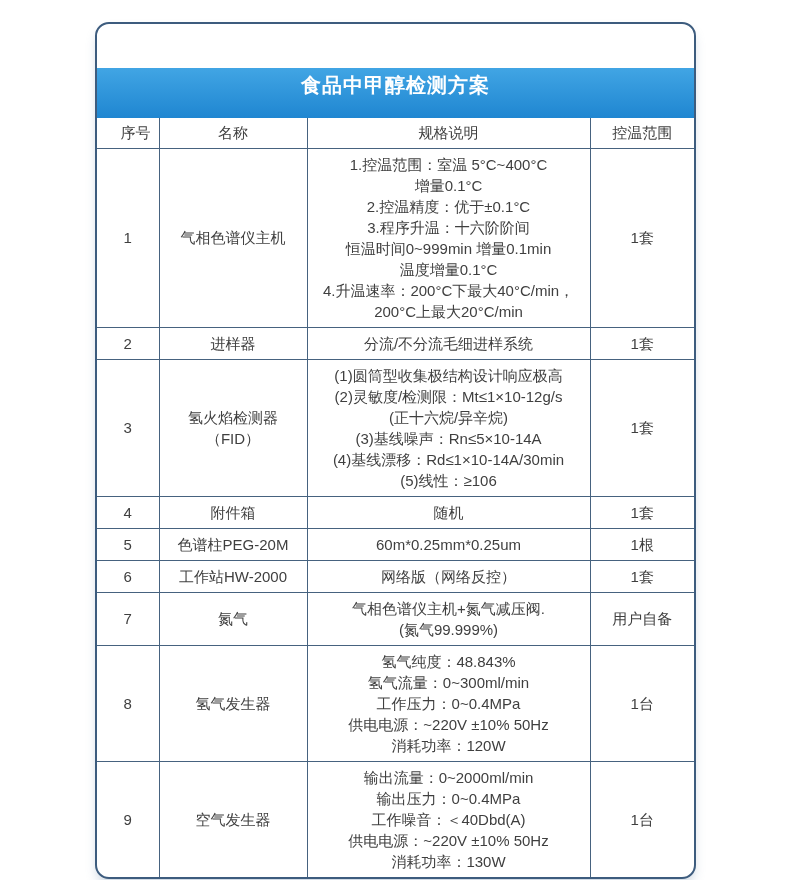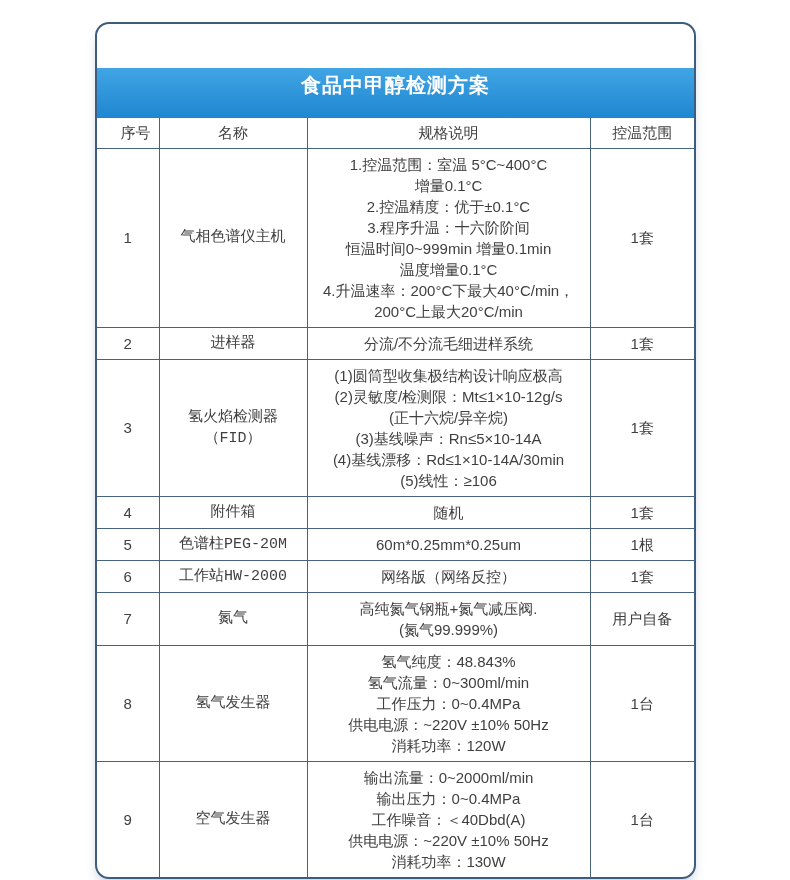--- a/index.html
+++ b/index.html
@@ -48,21 +48,21 @@
     line-height:21px;
     font-weight:normal;
     text-align:center;
   }
   .spec-table thead th{height:30px;padding-top:3px;padding-bottom:3px;}
   col.c-no{width:62px;}
   col.c-name{width:148px;}
   col.c-spec{width:283px;}
   col.c-qty{width:104px;}
   .cell-no{text-align:center;}
-  .cell-name{padding-left:12px;font-family:Liberation Mono, monospace;}
+  .cell-name{padding-left:12px;}
   .cell-spec{white-space:pre-line;}
   .cell-qty{padding-left:10px;}
   th.col-no{text-align:right;}
 </style>
 </head>
 <body>
 
 <div class="card">
   <div class="title-band">食品中甲醇检测方案</div>
   <table class="spec-table">
@@ -125,21 +125,21 @@
       </tr>
       <tr>
         <td class="cell-no">6</td>
         <td class="cell-name">工作站HW-2000</td>
         <td class="cell-spec">网络版（网络反控）</td>
         <td class="cell-qty">1套</td>
       </tr>
       <tr>
         <td class="cell-no">7</td>
         <td class="cell-name">氮气</td>
-        <td class="cell-spec">高纯氮气钢瓶+氮气减压阀.
+        <td class="cell-spec">气相色谱仪主机+氮气减压阀.
 (氮气99.999%)</td>
         <td class="cell-qty">用户自备</td>
       </tr>
       <tr>
         <td class="cell-no">8</td>
         <td class="cell-name">氢气发生器</td>
         <td class="cell-spec">氢气纯度：48.843%
 氢气流量：0~300ml/min
 工作压力：0~0.4MPa
 供电电源：~220V ±10% 50Hz

